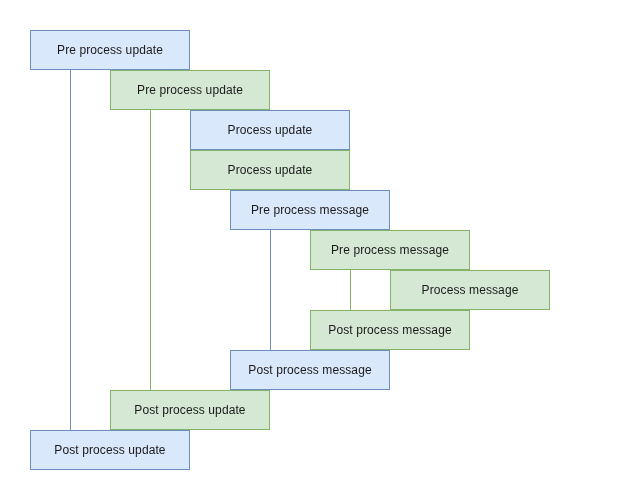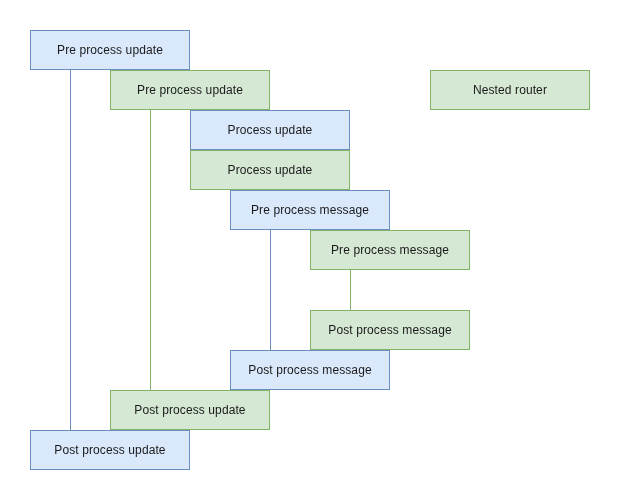--- a/index.html
+++ b/index.html
@@ -74,28 +74,28 @@
     </div>
     <div class="node green" style="left: 190px; top: 150px; width: 160px; height: 40px;">
       <span class="node-label">Process update</span>
     </div>
     <div class="node blue" style="left: 230px; top: 190px; width: 160px; height: 40px;">
       <span class="node-label">Pre process message</span>
     </div>
     <div class="node green" style="left: 310px; top: 230px; width: 160px; height: 40px;">
       <span class="node-label">Pre process message</span>
     </div>
+    <div class="node green" style="left: 390px; top: 270px; width: 160px; height: 40px;">
+      <span class="node-label">Process message</span>
+    </div>
     <div class="node green" style="left: 310px; top: 310px; width: 160px; height: 40px;">
       <span class="node-label">Post process message</span>
     </div>
     <div class="node blue" style="left: 230px; top: 350px; width: 160px; height: 40px;">
       <span class="node-label">Post process message</span>
     </div>
     <div class="node green" style="left: 110px; top: 390px; width: 160px; height: 40px;">
       <span class="node-label">Post process update</span>
     </div>
     <div class="node blue" style="left: 30px; top: 430px; width: 160px; height: 40px;">
       <span class="node-label">Post process update</span>
     </div>
-    <div class="node green" style="left: 430px; top: 70px; width: 160px; height: 40px;">
-      <span class="node-label">Nested router</span>
-    </div>
   </div>
 
 </body></html>

